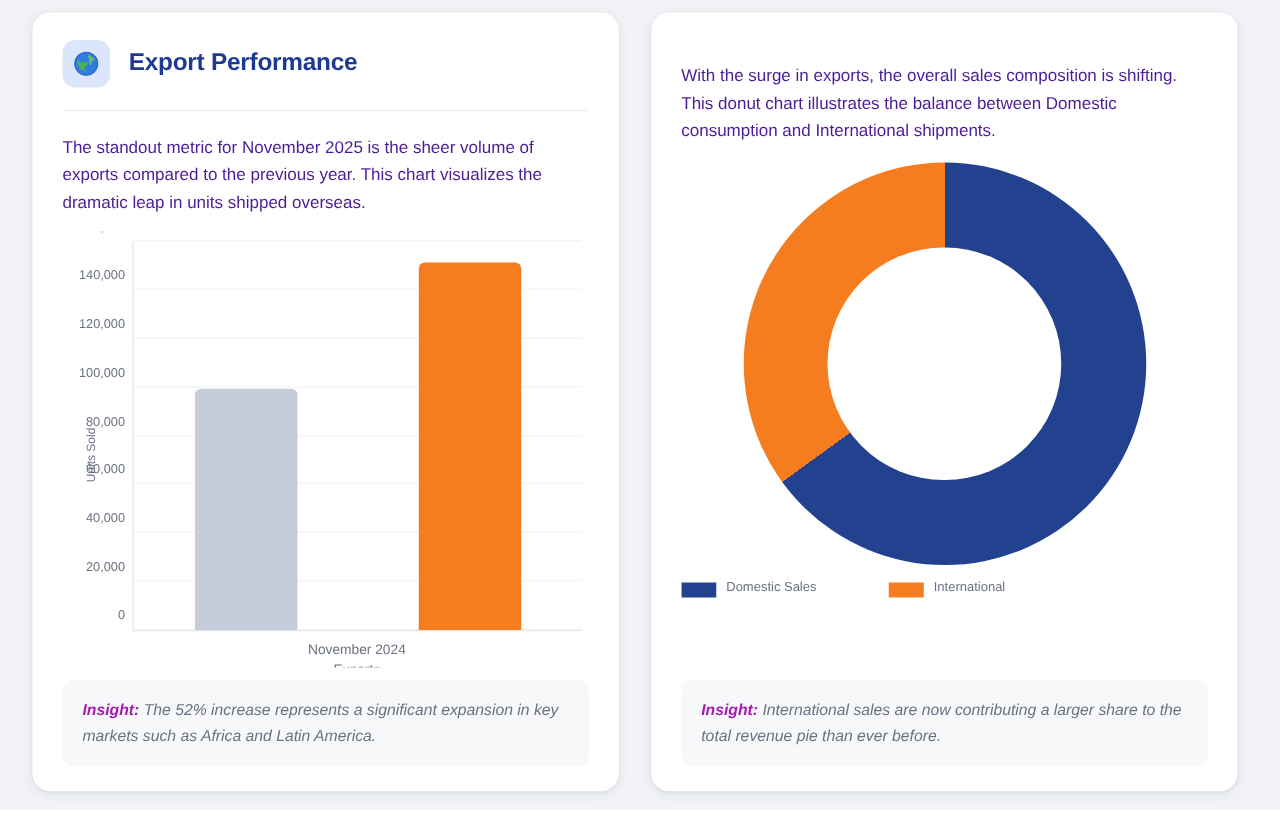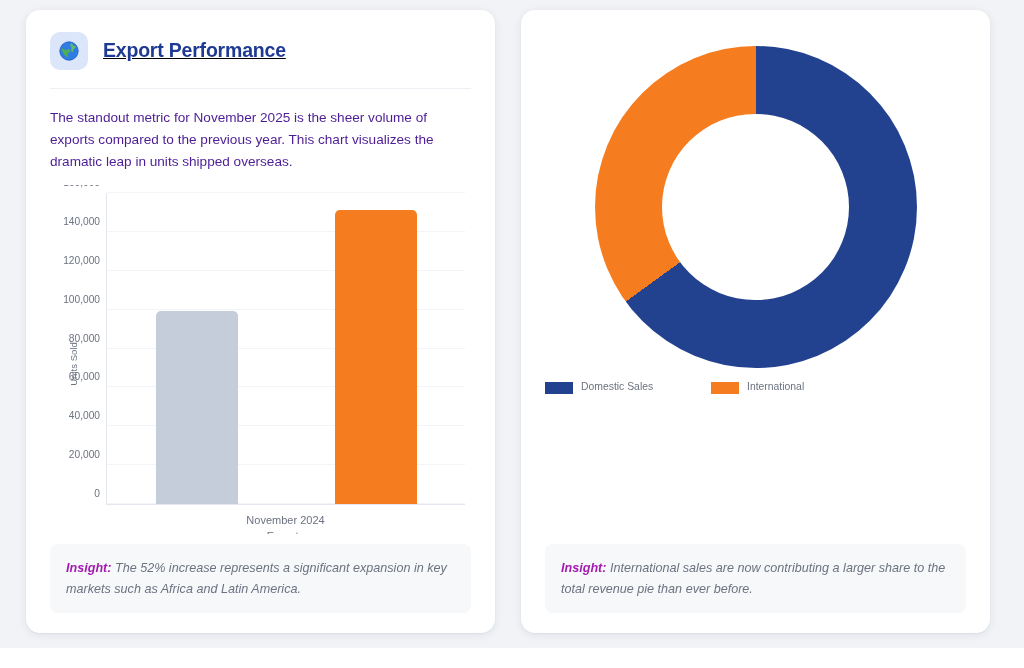--- a/index.html
+++ b/index.html
@@ -38,21 +38,20 @@
     flex-direction: column;
   }
 
   
   .card-header {
     display: flex;
     align-items: center;
     gap: 15px;
     padding-bottom: 18px;
     border-bottom: 1px solid #eceff3;
-    text-decoration: underline;
   }
   .icon-badge {
     width: 38px; height: 38px;
     border-radius: 10px;
     display: flex; align-items: center; justify-content: center;
     flex: 0 0 auto;
   }
   .icon-badge.blue { background: #dbe6fb; }
   .icon-badge.peach { background: #fdecd8; }
   .icon-badge svg { display:block; }
@@ -275,20 +274,21 @@
 
       <div class="insight">
         <b>Insight:</b>
         <span>The 52% increase represents a significant expansion in key markets such as Africa and Latin America.</span>
       </div>
     </div>
 
     <div class="card">
 
 
+      <div class="card-desc">With the surge in exports, the overall sales composition is shifting. This donut chart illustrates the balance between Domestic consumption and International shipments.</div>
 
       <div class="chart-area">
         <div class="donut-wrap">
           <div class="donut" id="donut" style="background: conic-gradient(rgb(34, 65, 143) 0deg, rgb(34, 65, 143) 234deg, rgb(245, 124, 31) 234deg, rgb(245, 124, 31) 360deg); border-radius: 50%;">
               <div style="position: absolute; border-radius: 50%; background: rgb(255, 255, 255); width: 58%; height: 58%; left: 21%; top: 21%;"></div>
             </div>
           <div class="legend" id="donut-legend">
               <div class="legend-item">
                 <div class="legend-swatch" style="background: rgb(34, 65, 143);"></div>
                 <div class="legend-label">

